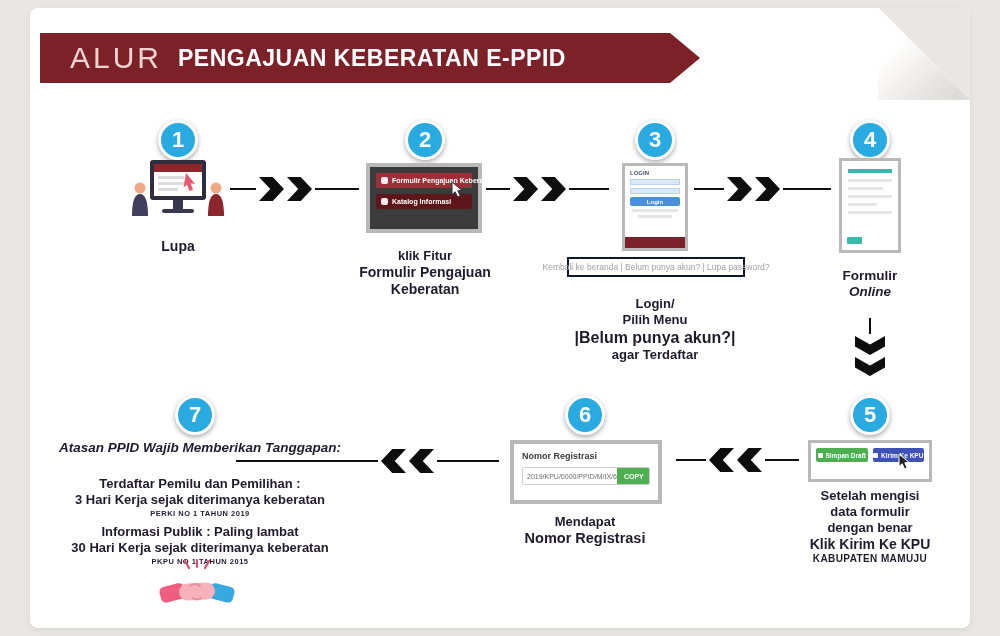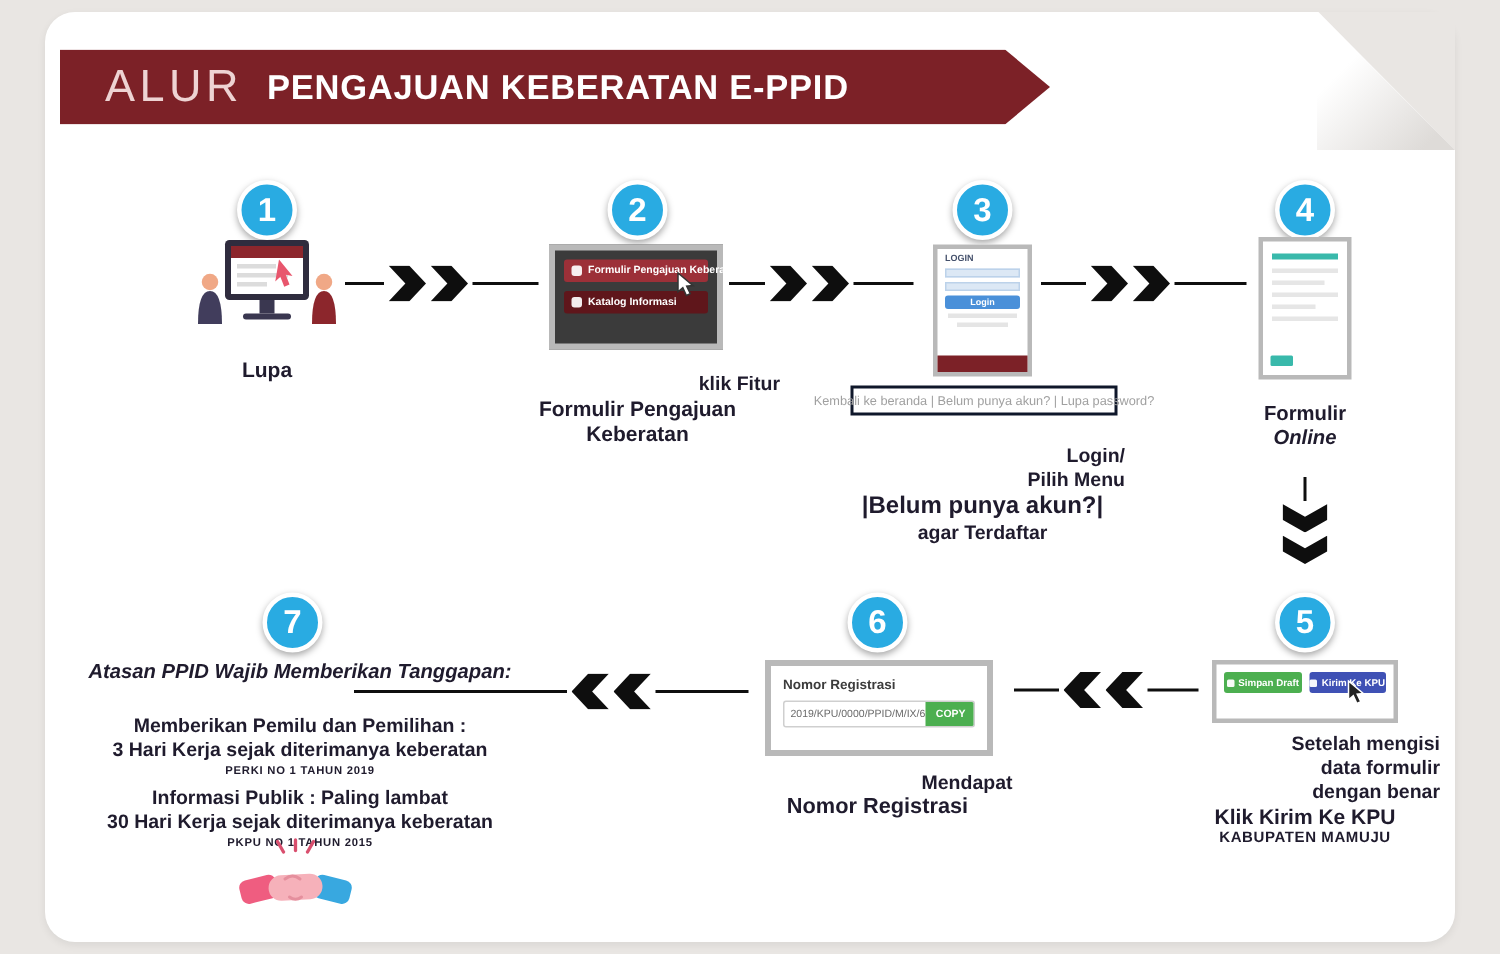--- a/index.html
+++ b/index.html
@@ -1,32 +1,32 @@
 <!DOCTYPE html>
 <html><head>
 <meta charset="utf-8">
 <style>
   *{margin:0;padding:0;box-sizing:border-box;}
   html,body{width:1000px;height:636px;}
   body{background:#e9e6e3;font-family:"Liberation Sans",sans-serif;color:#221e2f;position:relative;overflow:hidden;}
-  .card{position:absolute;left:30px;top:8px;width:940px;height:620px;background:#ffffff;border-radius:20px;box-shadow:0 2px 6px rgba(0,0,0,0.07);}
+  .card{position:absolute;left:30px;top:8px;width:940px;height:620px;background:#ffffff;border-radius:8px;box-shadow:0 2px 6px rgba(0,0,0,0.07);}
   
   .fold{position:absolute;top:0;right:0;width:92px;height:92px;}
   .fold .cut{position:absolute;inset:0;background:#e9e6e3;clip-path:polygon(-2% -3%,103% -3%,103% 103%);}
   .fold .flap{position:absolute;inset:0;background:linear-gradient(135deg,#ffffff 30%,#dedbd8 88%);clip-path:polygon(0 0,100% 100%,0 100%);filter:drop-shadow(-1px 2px 2px rgba(0,0,0,0.20));}
   
   .banner{position:absolute;left:10px;top:25px;width:660px;height:50px;background:#7c2127;display:flex;align-items:center;padding:0 40px 0 30px;clip-path:polygon(0 0,calc(100% - 30px) 0,100% 50%,calc(100% - 30px) 100%,0 100%);}
   .banner-prefix{font-size:30px;font-weight:300;letter-spacing:3px;color:#eed3d3;margin-right:16px;}
   .banner-title{font-size:23px;font-weight:800;letter-spacing:0.5px;color:#ffffff;white-space:nowrap;}
   
   .num{position:absolute;width:40px;height:40px;margin:-20px 0 0 -20px;border-radius:50%;background:#29abe2;border:3px solid #ffffff;box-shadow:0 2px 5px rgba(0,0,0,0.35);color:#fff;font-weight:800;font-size:22px;display:flex;align-items:center;justify-content:center;}
   
   .lbl{position:absolute;transform:translateX(-50%);text-align:center;font-size:13px;line-height:1.22;color:#1f1b2d;}
   .b{font-weight:800;}
-  .sb{font-weight:600;text-align:right;}
+  .sb{font-weight:600;}
   .it{font-style:italic;}
   .nw{white-space:nowrap;}
   
   .thumb{position:absolute;background:#ffffff;border:4px solid #b9b9b9;}
   .thumb2{left:336px;top:155px;width:116px;height:70px;background:#3b3b3b;padding:6px 6px;}
   .menu-bar{height:15px;border-radius:2px;display:flex;align-items:center;gap:4px;padding:0 5px;color:#fff;font-size:7px;font-weight:700;white-space:nowrap;}
   .menu-bar.m1{background:#9c3038;margin-bottom:6px;}
   .menu-bar.m2{background:#5f161b;}
   .mini-ico{width:7px;height:7px;border-radius:2px;background:#ffffff;opacity:.92;flex:0 0 auto;}
   .thumb3{left:592px;top:155px;width:66px;height:88px;border-width:3px;padding:4px 5px;}
@@ -230,21 +230,21 @@
   <div class="harrow" style="left:206px;top:441px">
     <div class="hline" style="width:142px"></div>
     <div class="chev l"></div>
     <div class="chev l"></div>
     <div class="hline" style="width:62px"></div>
   </div>
 
   <div class="num" style="left:165px;top:407px">7</div>
   <div class="s7">
     <div class="head">Atasan PPID Wajib Memberikan Tanggapan:</div>
-    <div class="il">Memberikan Pemilu dan Pemilihan :</div>
+    <div class="il">Terdaftar Pemilu dan Pemilihan :</div>
     <div class="il">3 Hari Kerja sejak diterimanya keberatan</div>
     <div class="note">PERKI NO 1 TAHUN 2019</div>
     <div class="gap"></div>
     <div class="il">Informasi Publik : Paling lambat</div>
     <div class="il">30 Hari Kerja sejak diterimanya keberatan</div>
     <div class="note">PKPU NO 1 TAHUN 2015</div>
   </div>
   <div class="illus" style="left:167px;top:550px">
     <svg width="76" height="58" viewBox="0 0 76 58">
       <g stroke="#d94f6e" stroke-width="2.2" stroke-linecap="round">

